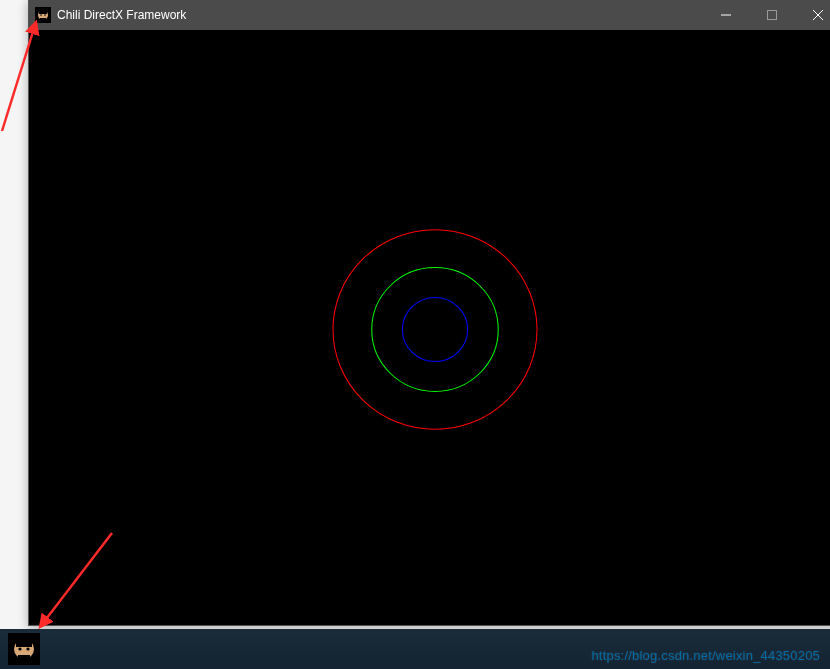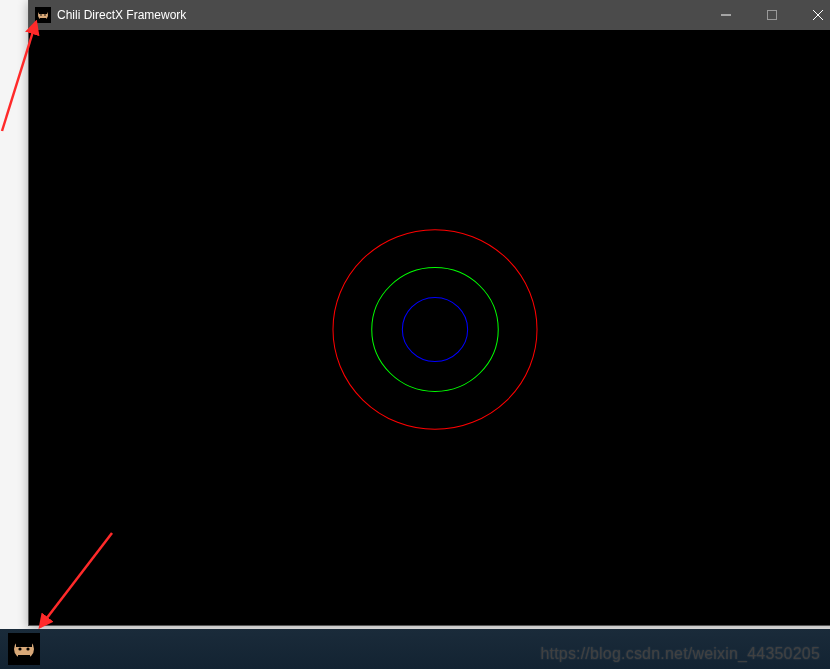--- a/index.html
+++ b/index.html
@@ -74,22 +74,22 @@
       position: absolute;
       left: 8px;
       top: 4px;
       width: 32px;
       height: 32px;
     }
     .watermark {
       position: absolute;
       right: 10px;
       bottom: 6px;
-      color: #404040;
-      font-size: 16px;
+      color: #0369a1;
+      font-size: 13px;
       letter-spacing: 0.2px;
       text-shadow: 0 0 2px rgba(255,255,255,0.15);
     }
     .arrow {
       position: absolute;
       pointer-events: none;
     }
     .arrow-upper { left: -6px; top: 16px; }
     .arrow-lower { left: 30px; bottom: 30px; }
     .face-icon rect { fill: #000; }

